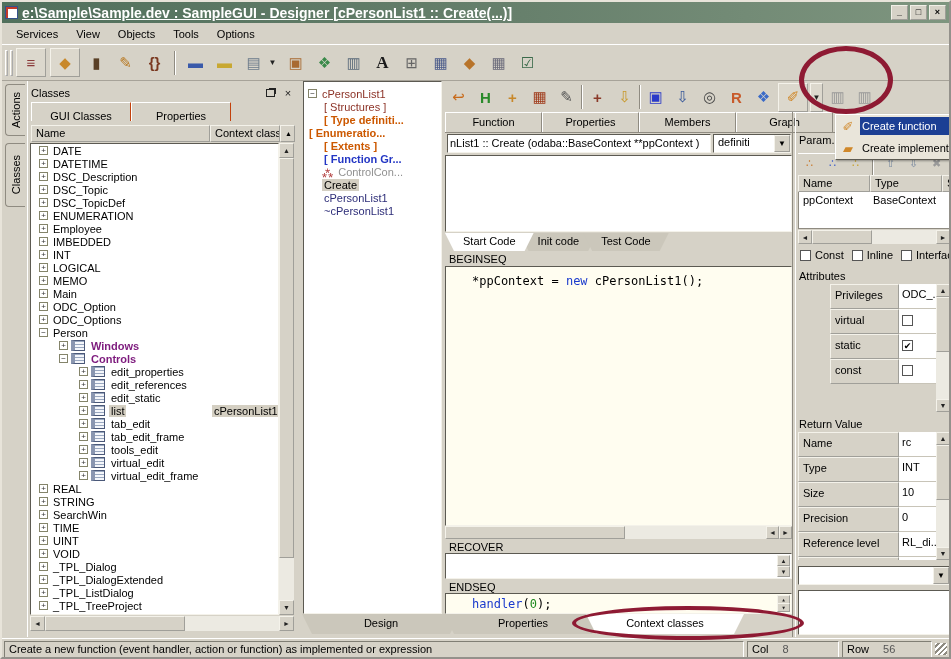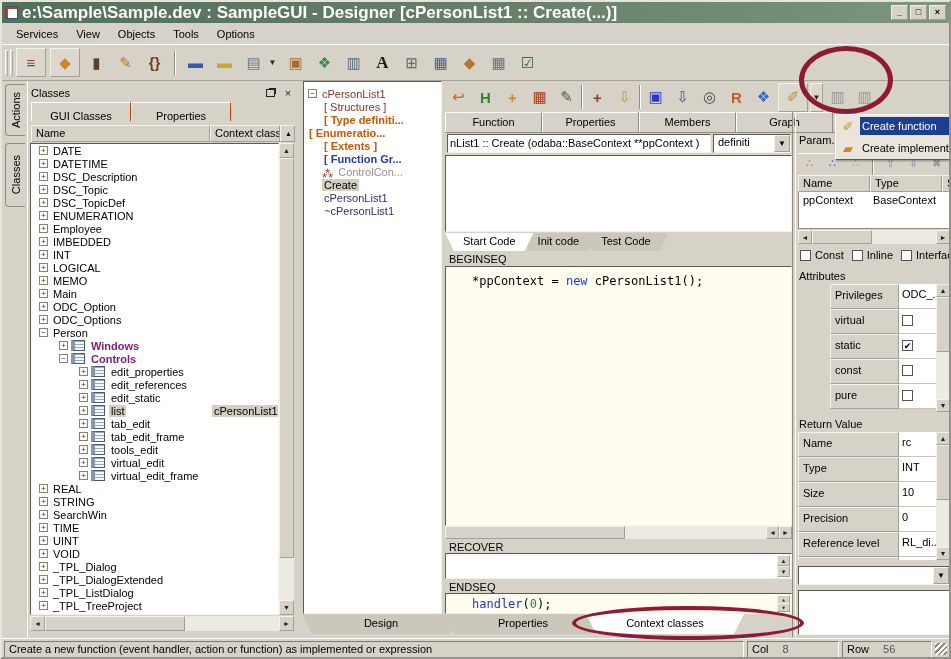--- a/index.html
+++ b/index.html
@@ -9,21 +9,21 @@
          border:2px outset #e8e4da; overflow:hidden; }
   .abs { position:absolute; }
   .inset2 { border:1px solid; border-color:#5c5a52 #f4f2ea #f4f2ea #5c5a52; }
 
   
   #titlebar { left:0; top:0; width:947px; height:21px;
     background:linear-gradient(90deg,#51705c,#67806c 55%,#7e957f);
     display:flex; align-items:center; padding:0 3px; color:#fff; }
   #app-icon { width:13px; height:13px; background:#fff; border:1px solid #35508a;
     box-shadow:inset 2px 2px 0 #c23a2a; margin-right:4px; flex:none; }
-  #title-text { font-weight:bold; font-size:17px; white-space:nowrap; overflow:hidden; flex:1; }
+  #title-text { font-weight:bold; font-size:14px; white-space:nowrap; overflow:hidden; flex:1;text-decoration:underline; }
   .winbtn { width:17px; height:15px; background:#d6d2c7; border:1px outset #f2f0e8;
     font:bold 9px/13px "Liberation Sans",sans-serif; text-align:center; color:#000; margin-left:2px; }
 
   
   #menubar { left:0; top:21px; width:947px; height:21px; display:flex; align-items:center; padding-left:6px; gap:2px; }
   .menu-item { padding:2px 8px; }
   #maintoolbar { left:0; top:42px; width:947px; height:37px; display:flex; align-items:center;
     border-top:1px solid #fff; border-bottom:1px solid #a7a399; padding-left:2px; }
   .grip { width:3px; height:26px; border:1px outset #fff; margin:0 1px; }
   .tbtn { width:25px; height:25px; display:flex; align-items:center; justify-content:center;
@@ -737,24 +737,20 @@
         <div class="arow checked">
           <span class="grid-label">static</span>
           <span class="grid-val"><span></span><span class="cb"></span></span>
         </div>
 
         <div class="arow">
           <span class="grid-label">const</span>
           <span class="grid-val"><span></span><span class="cb"></span></span>
         </div>
 
-        <div class="arow">
-          <span class="grid-label">pure</span>
-          <span class="grid-val"><span></span><span class="cb"></span></span>
-        </div>
 
     </div>
     <div class="abs" style="left:140px;top:172px;width:14px;height:128px;">
       <div class="sbtn abs" style="left:0;top:0;width:14px;height:13px;">▲</div>
       <div class="track abs" style="left:0;top:13px;width:14px;height:102px;"></div>
       <div class="thumb abs" style="left:0;top:13px;width:14px;height:55px;"></div>
       <div class="sbtn abs" style="left:0;top:115px;width:14px;height:13px;">▼</div>
     </div>
     <div class="abs" style="left:3px;top:306px;">Return Value</div>
     <div class="abs" style="left:2px;top:320px;width:138px;height:128px;overflow:hidden;">

